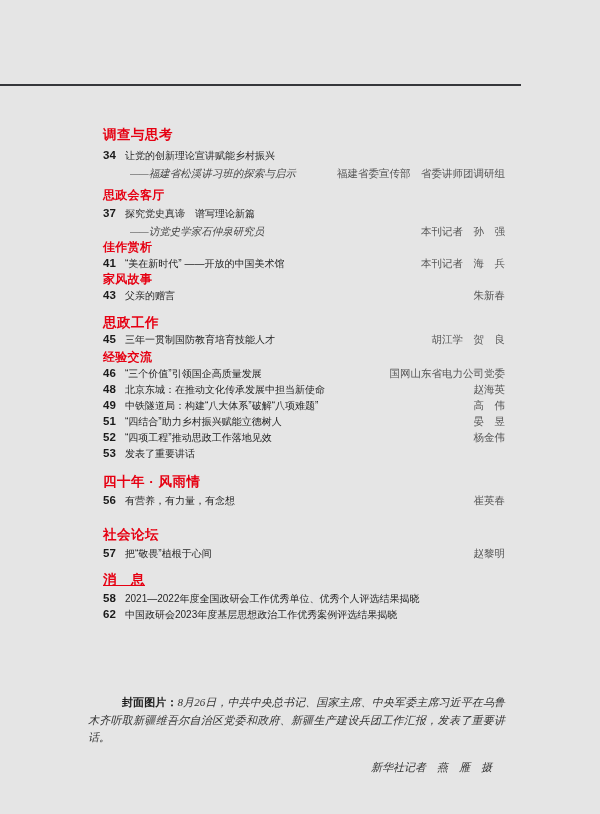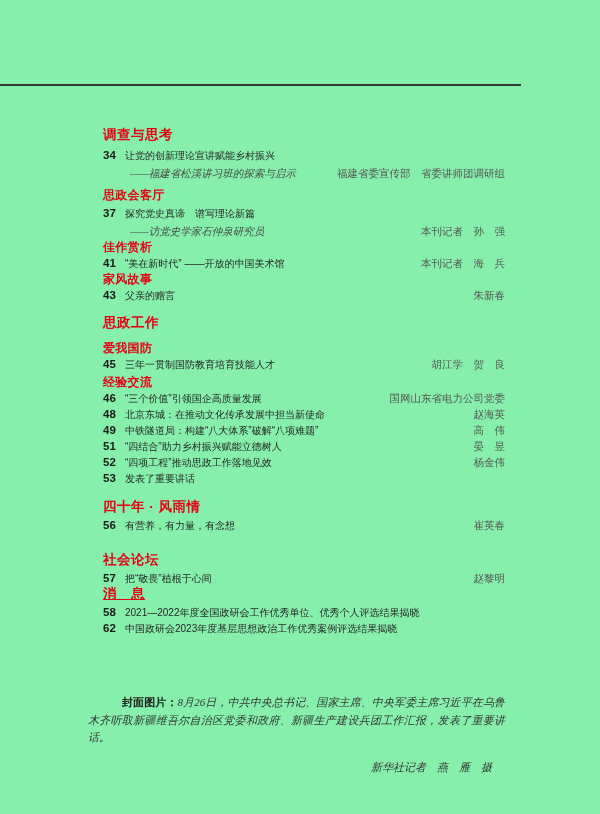--- a/index.html
+++ b/index.html
@@ -1,31 +1,31 @@
 <!DOCTYPE html>
 <html><head>
 <meta charset="utf-8">
 <style>
   html,body{margin:0;padding:0;background:#ffffff;}
-  .page{position:relative;width:600px;height:814px;background:#86efac;overflow:hidden;
+  .page{position:relative;width:600px;height:814px;background:#e5e5e5;overflow:hidden;
         font-family:"Liberation Sans",sans-serif;}
   .rule{position:absolute;left:0;top:84px;width:521px;height:2px;background:#36373b;}
   .toc{position:absolute;left:103px;top:127px;width:402px;}
   .row{display:flex;align-items:baseline;height:16px;line-height:16px;}
   .h1{color:#e60012;font-weight:bold;font-size:13.5px;letter-spacing:.5px;}
   .h2{color:#e60012;font-weight:bold;font-size:12px;letter-spacing:.3px;}
   .num{flex:none;width:22px;font-family:Liberation Sans, sans-serif;font-weight:bold;
        font-size:11.5px;color:#1a1a1a;}
   .title{flex:1;font-size:10px;color:#262626;white-space:nowrap;overflow:hidden;}
   .author{flex:none;margin-left:8px;font-size:10.5px;color:#565656;white-space:nowrap;}
   .subrow{padding-left:27px;}
   .subtitle{flex:1;font-family:"Liberation Serif",serif;font-style:italic;
             font-size:10.5px;color:#474747;white-space:nowrap;overflow:hidden;}
   .mt2{margin-top:2px;}.mt4{margin-top:4px;}.mt6{margin-top:6px;}
-  .mt9{margin-top:9px;}.mt11{text-decoration:underline;}.mt12{margin-top:12px;}
+  .mt9{margin-top:9px;}.mt11{margin-top:11px;text-decoration:underline;}.mt12{margin-top:12px;}
   .mt13{margin-top:13px;}.mt19{margin-top:19px;}
   .cover{position:absolute;left:88px;top:694px;width:417px;font-size:11px;
          line-height:17.5px;color:#333;text-align:justify;}
   .cover p{margin:0;text-indent:34px;}
   .cover .label{font-weight:bold;font-family:"Liberation Sans",sans-serif;
                 font-style:normal;color:#1a1a1a;}
   .cover .body{font-family:"Liberation Serif",serif;font-style:italic;}
   .credit{margin-top:13px;text-align:right;padding-right:13px;
           font-family:Liberation Mono, monospace;font-style:italic;color:#333;}
 </style>
@@ -63,21 +63,20 @@
       <span class="author">本刊记者　海　兵</span>
     </div>
     <div class="row h2">家风故事</div>
     <div class="row">
       <span class="num">43</span>
       <span class="title">父亲的赠言</span>
       <span class="author">朱新春</span>
     </div>
 
     <div class="row h1 mt12">思政工作</div>
-    <div class="row h2 mt9">爱我国防</div>
     <div class="row">
       <span class="num">45</span>
       <span class="title">三年一贯制国防教育培育技能人才</span>
       <span class="author">胡江学　贺　良</span>
     </div>
     <div class="row h2 mt2">经验交流</div>
     <div class="row">
       <span class="num">46</span>
       <span class="title">“三个价值”引领国企高质量发展</span>
       <span class="author">国网山东省电力公司党委</span>

